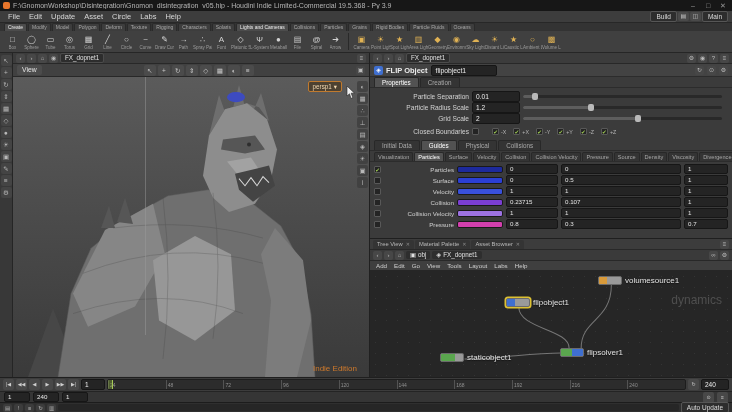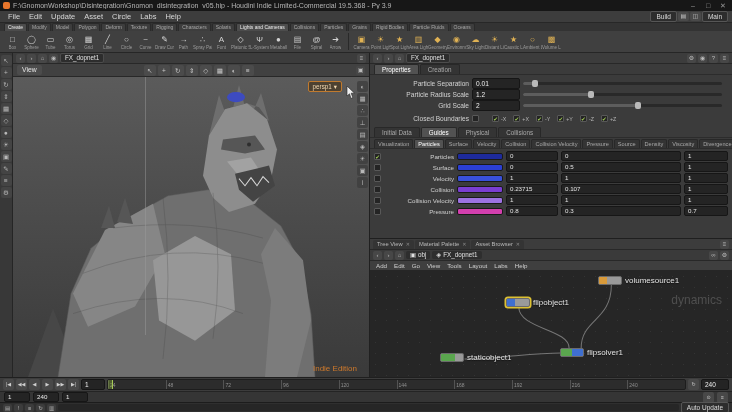--- a/index.html
+++ b/index.html
@@ -399,20 +399,29 @@
           <span class="ph-icon">‹</span>
           <span class="ph-icon">›</span>
           <span class="ph-icon">⌂</span>
           <span class="crumb">FX_dopnet1</span>
           <span class="flex1"></span>
           <span class="ph-icon">⚙</span>
           <span class="ph-icon">◉</span>
           <span class="ph-icon">?</span>
           <span class="ph-icon">≡</span>
         </div>
+        <div class="node-header">
+          <span class="node-type-icon">◈</span>
+          <span class="node-type">FLIP Object</span>
+          <span class="name-field">flipobject1</span>
+          <span class="flex1"></span>
+          <span class="ph-icon">↻</span>
+          <span class="ph-icon">⊙</span>
+          <span class="ph-icon">⚙</span>
+        </div>
         <div class="tabsrow">
           <div style="display:flex;gap:1px;align-items:flex-end;">
 
           <span class="ptab active">Properties</span>
               <span class="ptab">Creation</span>
             </div>
         </div>
         <div class="param-body">
           <div>
 

